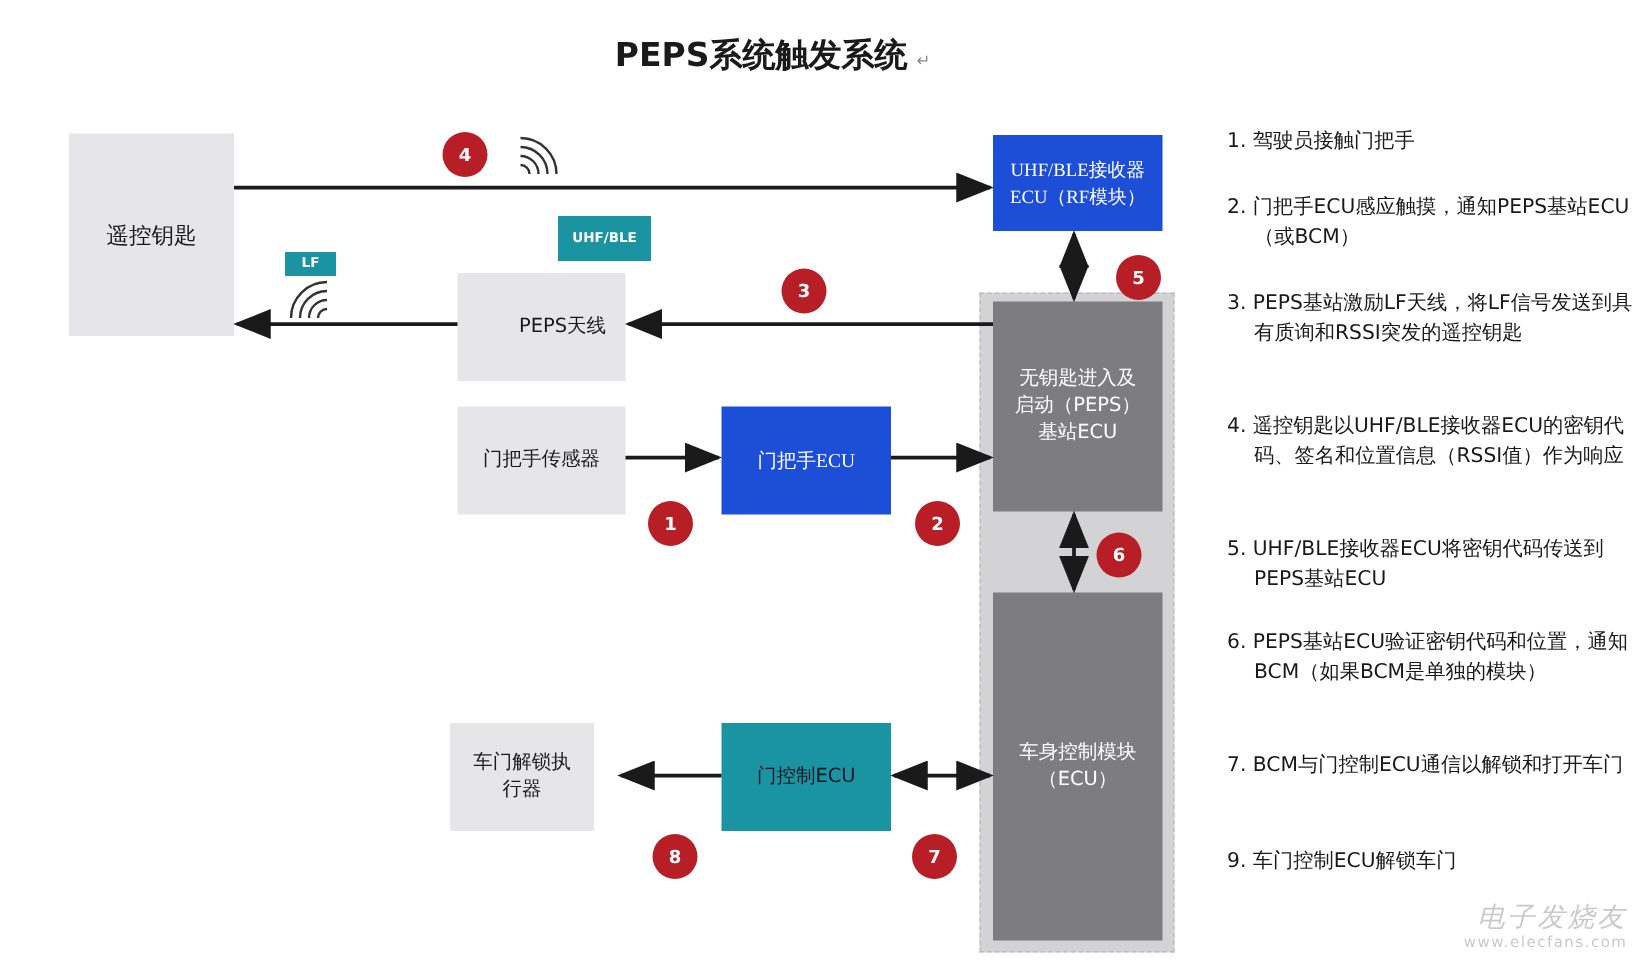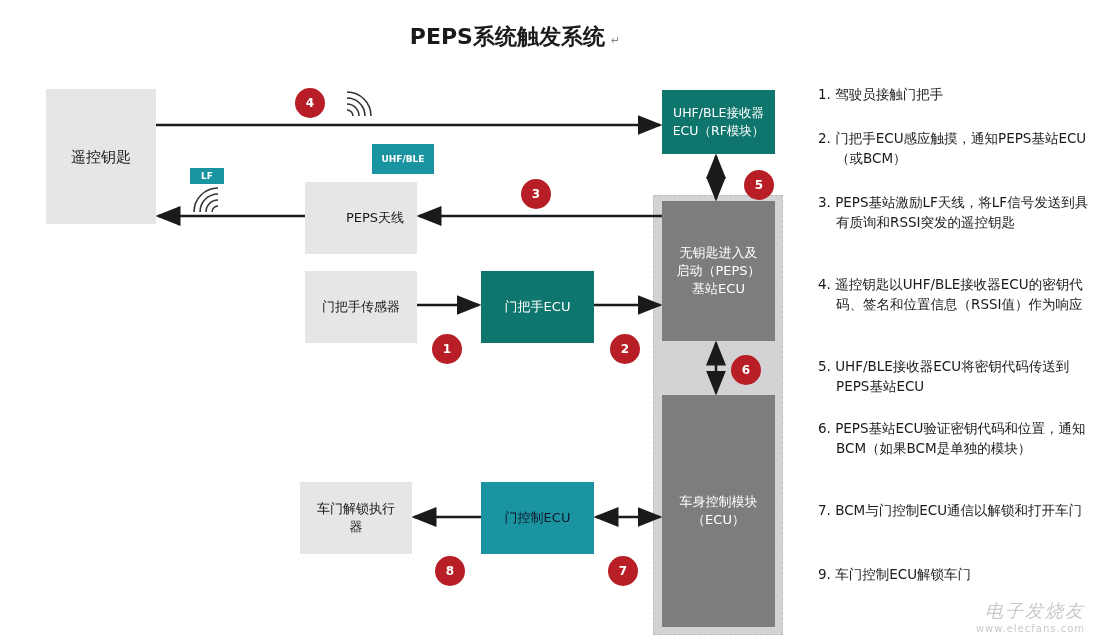--- a/index.html
+++ b/index.html
@@ -4,21 +4,21 @@
 <style>
   html, body { margin:0; padding:0; background:#ffffff; }
   body { width:1099px; height:642px; position:relative; overflow:hidden;
          font-family:"DejaVu Sans","Liberation Sans",sans-serif; color:#1a1a1a; }
   .abs { position:absolute; }
   .title { left:0; width:1030px; top:22px; text-align:center; font-size:22px; font-weight:bold; }
   .title .ret { font-size:11px; color:#888; font-weight:normal; margin-left:6px; }
   .box { position:absolute; display:flex; align-items:center; justify-content:center;
          text-align:center; font-size:13px; line-height:18px; box-sizing:border-box; padding:0 8px; }
   .light { background:#e6e6e8; color:#1a1a1a; }
-  .mid { background:#0f766e; color:#ffffff; }
+  .mid { background:#1d4ed8; color:#ffffff;font-family:Liberation Serif, serif; }
   .dark { background:#7d7c7e; color:#ffffff; }
   .teal { background:#1b94a1; color:#0f172a; }
   .bg-panel { background:#d3d3d5; border:1px dashed #bdbdbd; box-sizing:border-box; }
   .badge { position:absolute; width:30px; height:30px; border-radius:50%; background:#b71e25;
            color:#fff; font-size:12px; font-weight:bold; display:flex; align-items:center; justify-content:center; }
   .tag { position:absolute; background:#1b94a1; color:#fff; font-size:9px; font-weight:bold;
          display:flex; align-items:center; justify-content:center; }
   .ret { color:#999; font-size:10px; }
   .steps { left:818px; top:84px; width:260px; font-size:13.5px; line-height:20px; color:#1a1a1a; }
   .step { position:absolute; left:0; width:258px; padding-left:18px; text-indent:-18px; }
@@ -57,21 +57,21 @@
 </div>
 
 <div class="box dark" style="left:662px; top:201px; width:113px; height:140px; padding:0 12px;">
   <span>无钥匙进入及启动（PEPS）基站ECU</span>
 </div>
 
 <div class="box dark" style="left:662px; top:395px; width:113px; height:232px; padding:0 10px;">
   <span>车身控制模块（ECU）</span>
 </div>
 
-<div class="box light" style="left:300px; top:482px; width:112px; height:72px; padding:0 14px;">
+<div class="box light" style="left:300px; top:482px; width:96px; height:72px; padding:0 14px;">
   <span>车门解锁执行器</span>
 </div>
 
 <div class="box teal" style="left:481px; top:482px; width:113px; height:72px;">
   <span>门控制ECU</span>
 </div>
 
 <svg class="lines" width="1099" height="642">
   <defs>
     <marker id="ah" markerWidth="10" markerHeight="8" refX="9" refY="4" orient="auto-start-reverse">

